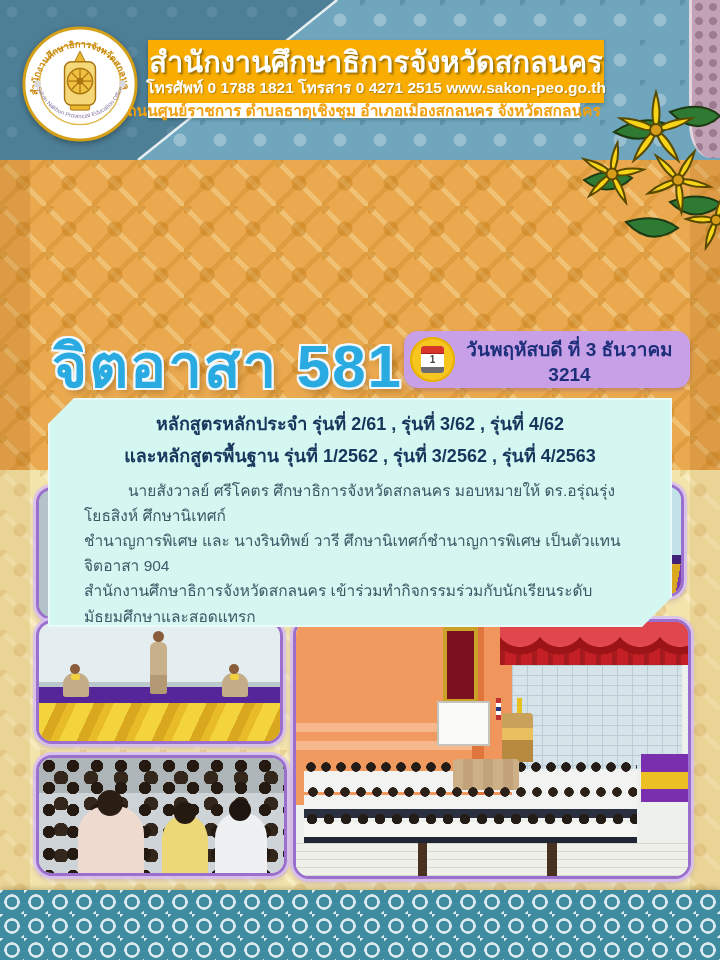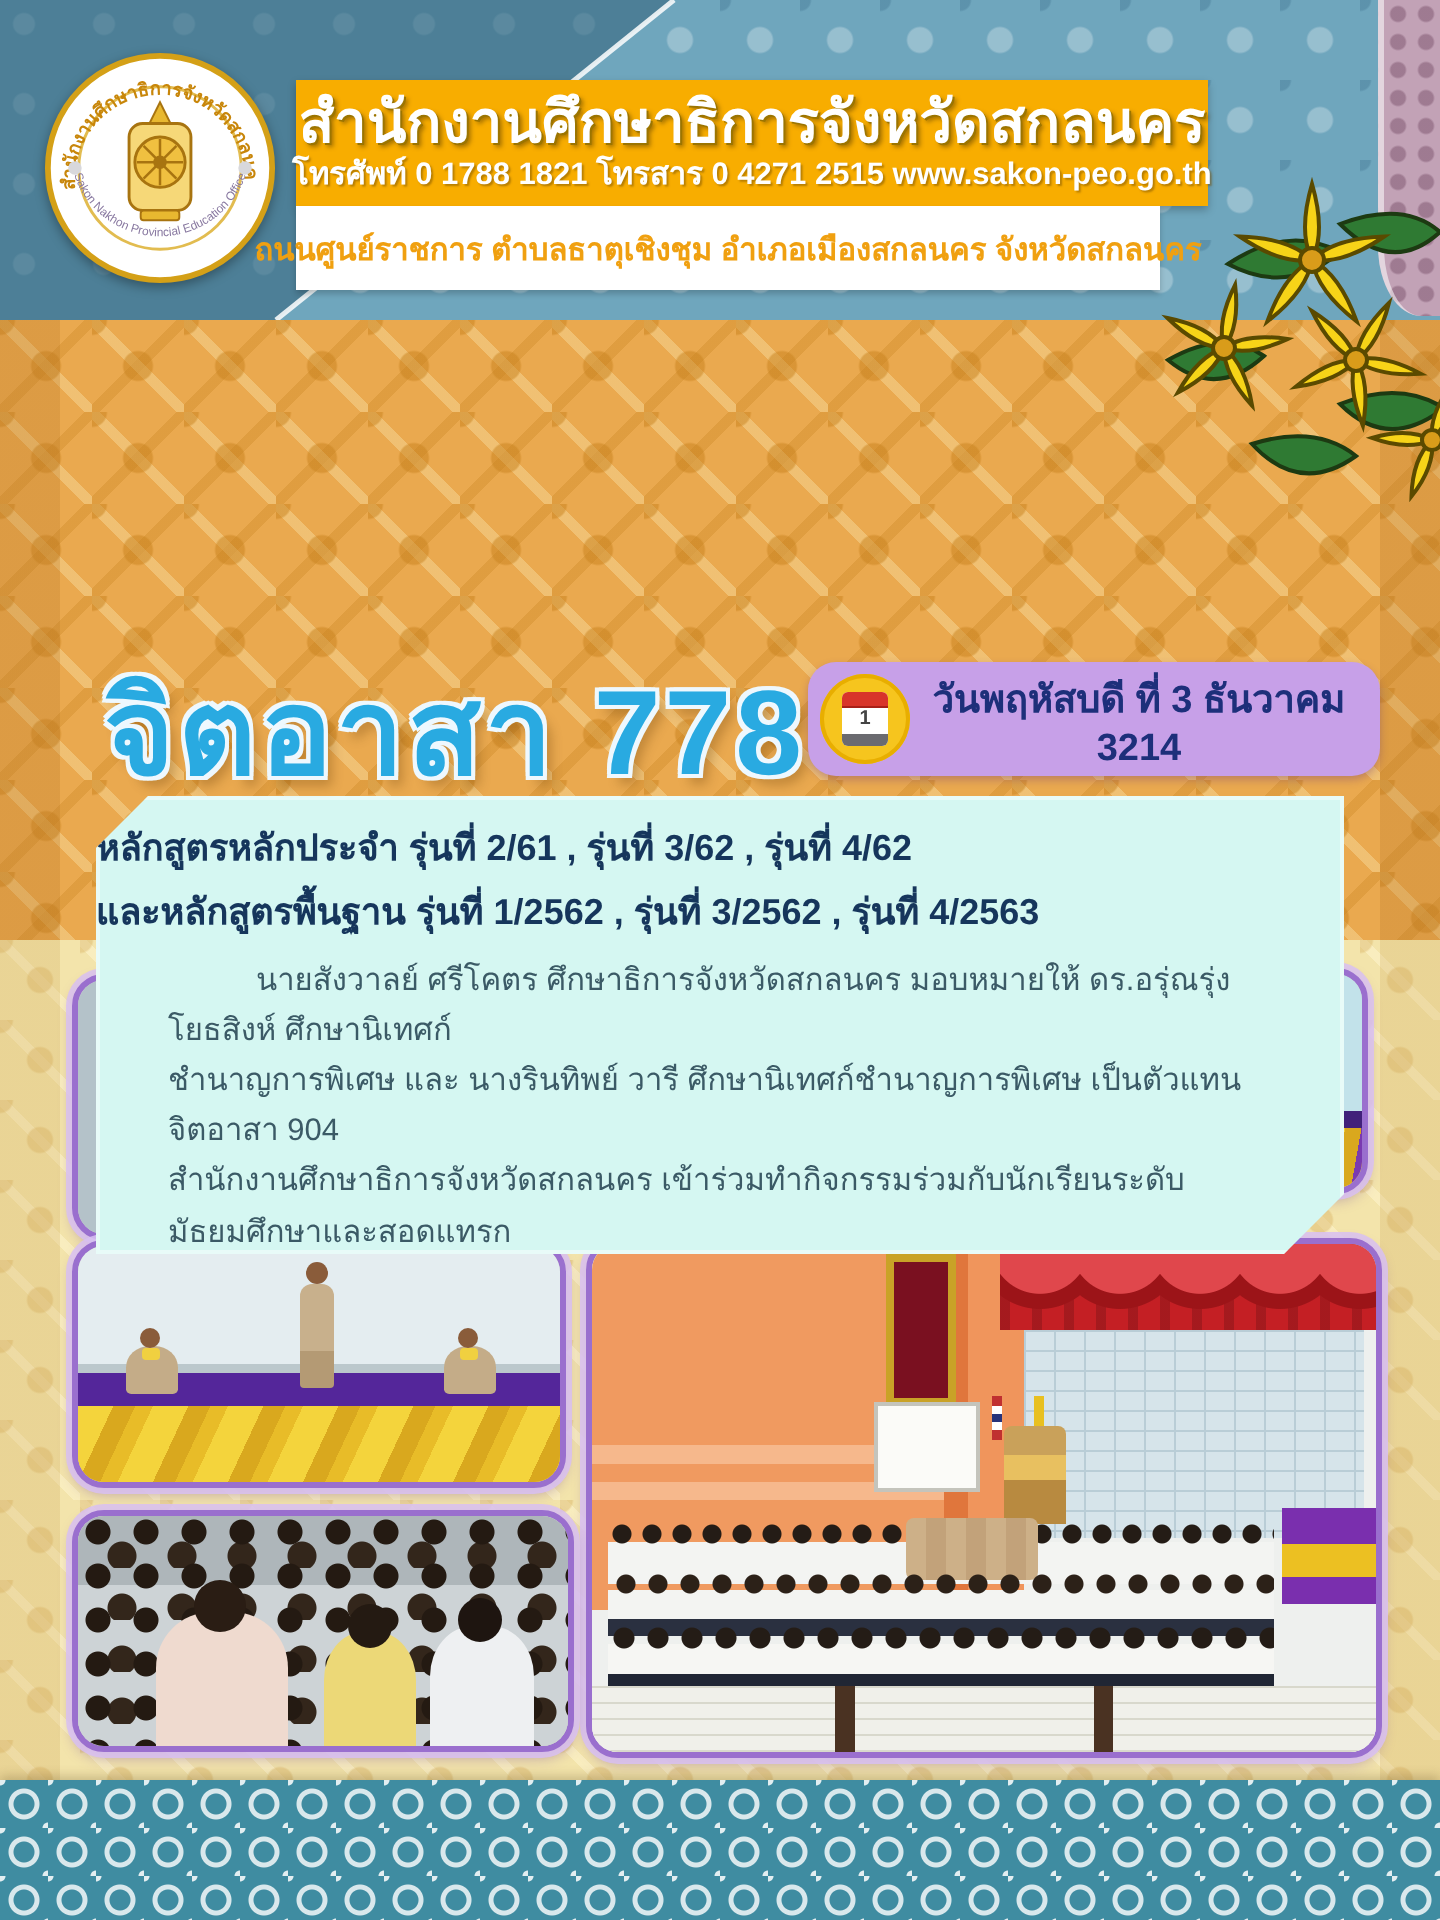--- a/index.html
+++ b/index.html
@@ -31,21 +31,21 @@
   .logo{position:absolute;left:22px;top:26px;width:116px;height:116px;filter:drop-shadow(0 2px 3px rgba(0,0,0,.35));}
   .logo svg{width:100%;height:100%;}
 
   .banner-gold{position:absolute;left:148px;top:40px;width:456px;height:63px;
     background:#f8ad00;box-shadow:0 2px 4px rgba(0,0,0,.25);
     display:flex;flex-direction:column;justify-content:center;align-items:center;}
   .org-name{font-size:29px;font-weight:700;color:#ffffff;line-height:1.15;
     text-shadow:1px 1px 0 #9c7500, 2px 2px 2px rgba(90,60,0,.5);white-space:nowrap;}
   .contact-line{font-size:15.5px;font-weight:700;color:#ffffff;line-height:1.2;
     text-shadow:1px 1px 1px rgba(120,80,0,.5);white-space:nowrap;}
-  .banner-white{position:absolute;left:148px;top:103px;width:432px;height:42px;
+  .banner-white{position:absolute;left:148px;top:103px;width:432px;height:15px;
     background:#ffffff;box-shadow:0 2px 3px rgba(0,0,0,.2);
     display:flex;align-items:center;justify-content:center;}
   .address-line{font-size:15.5px;font-weight:700;color:#f0a010;white-space:nowrap;}
 
   .flowers{position:absolute;top:52px;right:-4px;width:150px;height:205px;z-index:6;pointer-events:none;}
 
   
   .band-orange{position:absolute;left:0;top:160px;width:720px;height:310px;
     background-color:#eaa94f;
     background-image:
@@ -73,21 +73,21 @@
   .cal-day{font-size:10px;font-weight:700;color:#444;text-align:center;line-height:11px;}
   .cal-base{position:absolute;left:0;right:0;bottom:0;height:6px;background:#6b6b70;}
   .date-text{flex:1;text-align:center;font-size:19px;font-weight:700;color:#1d2f7a;padding-right:6px;}
 
   .content-box{position:absolute;left:48px;top:238px;width:624px;height:229px;z-index:4;
     background:#d5f7f2;
     clip-path:polygon(26px 0, 100% 0, 100% calc(100% - 30px), calc(100% - 30px) 100%, 0 100%, 0 26px);
     box-shadow:inset 0 0 0 2px rgba(255,255,255,.45);
     padding-top:8px;box-sizing:border-box;}
   .article-heading{text-align:center;font-size:20px;font-weight:700;color:#16365c;margin:4px 0 2px;}
-  .article-sub{font-size:18px;font-weight:700;color:#16365c;margin:3px 0;}
+  .article-sub{text-align:center;font-size:18px;font-weight:700;color:#16365c;margin:3px 0;}
   .article-body{margin:8px 36px 0;font-size:15.5px;line-height:1.62;color:#3b5a66;
     white-space:pre-line;text-indent:44px;}
 
   
   .band-cream{position:absolute;left:0;top:470px;width:720px;height:420px;
     background-color:#f3e4ab;
     background-image:
       radial-gradient(circle at 20px 20px, rgba(215,175,95,.4) 6px, transparent 7px),
       radial-gradient(circle at 0 0, rgba(215,175,95,.4) 6px, transparent 7px),
       linear-gradient(45deg, transparent 46%, rgba(255,245,210,.5) 46% 54%, transparent 54%);
@@ -295,21 +295,21 @@
         <path transform="rotate(20)" d="M0 0 Q6 -12 0 -30 Q-6 -12 0 0Z"></path>
         <path transform="rotate(92)" d="M0 0 Q6 -12 0 -30 Q-6 -12 0 0Z"></path>
         <path transform="rotate(200)" d="M0 0 Q6 -12 0 -30 Q-6 -12 0 0Z"></path>
         <path transform="rotate(272)" d="M0 0 Q6 -12 0 -30 Q-6 -12 0 0Z"></path>
         <circle r="5" fill="#d99c1a"></circle>
       </g>
     </g>
   </svg>
 
   <section class="band-orange">
-    <h1 class="hero-title">จิตอาสา 778</h1>
+    <h1 class="hero-title">จิตอาสา 581</h1>
 
     <div class="date-badge">
       <div class="cal-circle">
         <div class="cal">
           <div class="cal-top"></div>
           <div class="cal-day">1</div>
           <div class="cal-base"></div>
         </div>
       </div>
       <div class="date-text">วันพฤหัสบดี ที่ 3 ธันวาคม 3214</div>

